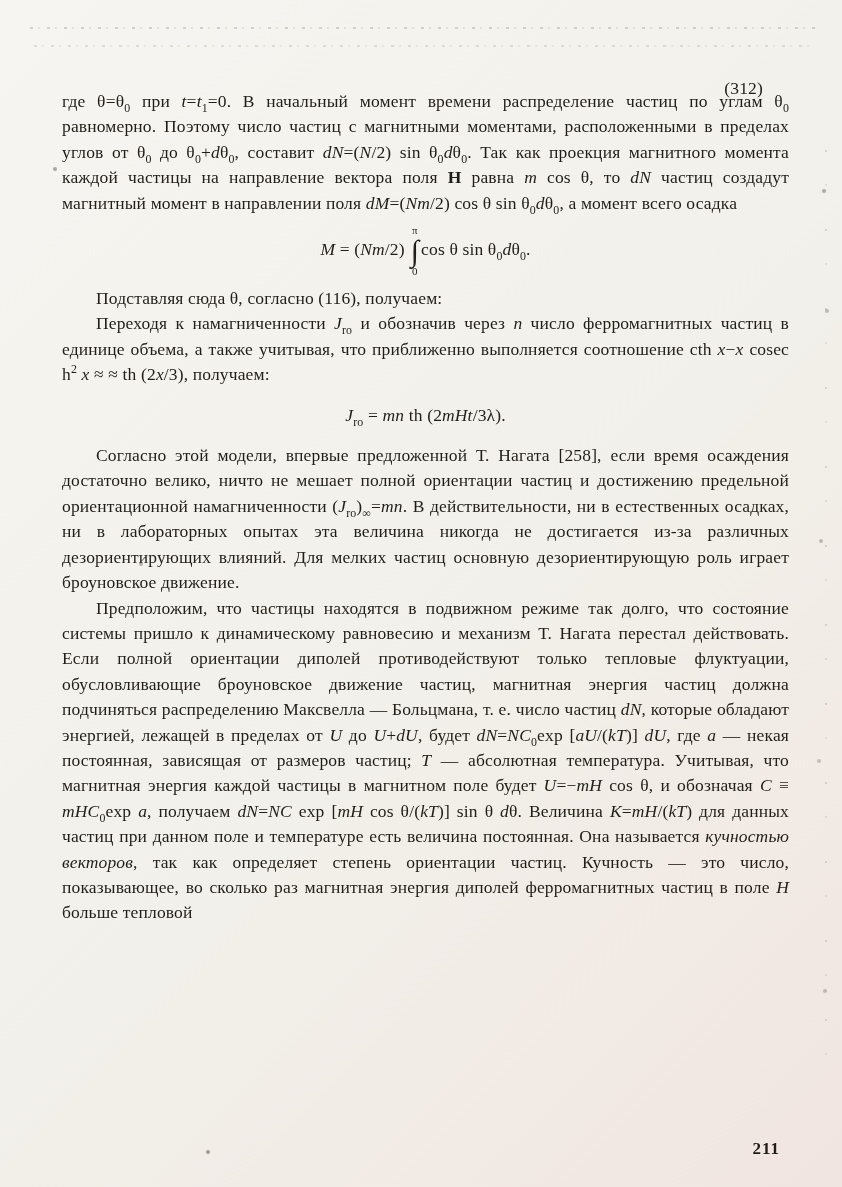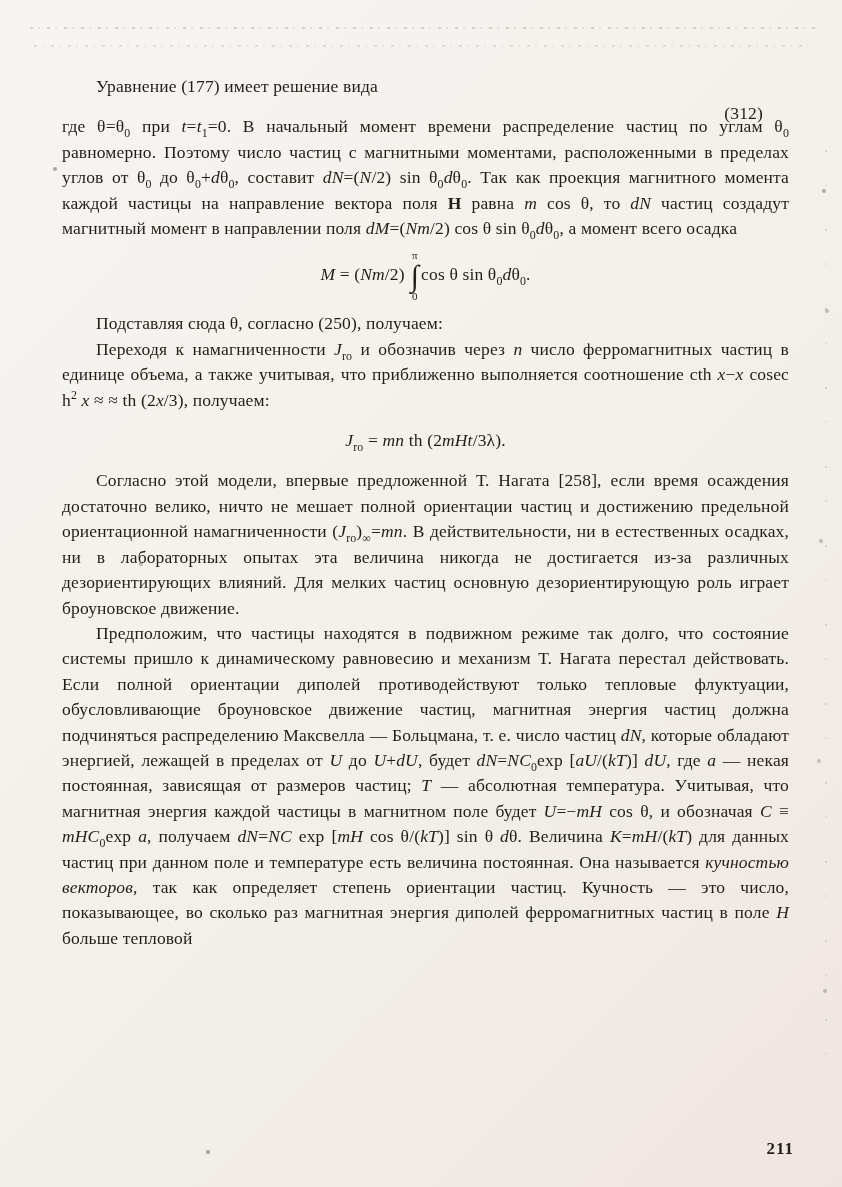--- a/index.html
+++ b/index.html
@@ -47,21 +47,21 @@
     flex-direction: column;
     align-items: center;
     vertical-align: middle;
     margin: 0 2px 0 6px;
     line-height: 1;
   }
   .int-upper, .int-lower { font-size: 11px; line-height: 11px; }
   .int-glyph { font-size: 30px; line-height: 30px; }
   .page-footer {
     position: absolute;
-    right: 48px;
+    right: 62px;
     bottom: 28px;
   }
   .page-number { font-weight: 700; font-size: 17px; letter-spacing: 1px; }
   
   .noise-row {
     position: absolute;
     height: 2px;
     opacity: .45;
     background-image: repeating-linear-gradient(90deg,
       rgba(92,86,76,.50) 0 3px, transparent 3px 8px,
@@ -102,39 +102,38 @@
 
 <div class="page">
 
   <div class="noise-row noise-row-1"></div>
   <div class="noise-row noise-row-2"></div>
   <div class="noise-col"></div>
   <div class="specks"></div>
 
   <div class="text-block">
 
-    <p class="para indent">Уравнение (177) имеет решение вида</p>
 
     <div class="equation eq-numbered">
       <span class="eq-number">(312)</span>
     </div>
 
     <p class="para">где θ=θ<sub>0</sub> при <i>t</i>=<i>t</i><sub>1</sub>=0. В начальный момент времени распределение частиц по углам θ<sub>0</sub> равномерно. Поэтому число частиц с магнитными моментами, расположенными в пределах углов от θ<sub>0</sub> до θ<sub>0</sub>+<i>d</i>θ<sub>0</sub>, составит <i>dN</i>=(<i>N</i>/2) sin θ<sub>0</sub><i>d</i>θ<sub>0</sub>. Так как проекция магнитного момента каждой частицы на направление вектора поля <b>H</b> равна <i>m</i> cos θ, то <i>dN</i> частиц создадут магнитный момент в направлении поля <i>dM</i>=(<i>Nm</i>/2) cos θ sin θ<sub>0</sub><i>d</i>θ<sub>0</sub>, а момент всего осадка</p>
 
     <div class="equation eq-tall">
       <span class="eq-body">
         <span><i>M</i> = (<i>Nm</i>/2)</span><span class="integral">
             <span class="int-upper">π</span>
             <span class="int-glyph">∫</span>
             <span class="int-lower">0</span>
           </span><span>cos θ sin θ<sub>0</sub><i>d</i>θ<sub>0</sub>.</span>
       </span>
     </div>
 
-    <p class="para indent">Подставляя сюда θ, согласно (250), получаем:</p>
+    <p class="para indent">Подставляя сюда θ, согласно (116), получаем:</p>
 
 
     <p class="para indent">Переходя к намагниченности <i>J</i><sub>ro</sub> и обозначив через <i>n</i> число ферромагнитных частиц в единице объема, а также учитывая, что приближенно выполняется соотношение cth <i>x</i>−<i>x</i> cosec h<sup>2</sup> <i>x</i> ≈ ≈ th (2<i>x</i>/3), получаем:</p>
 
     <div class="equation">
       <span class="eq-body"><i>J</i><sub>ro</sub> = <i>mn</i> th (2<i>mHt</i>/3λ).</span>
     </div>
 
     <p class="para indent">Согласно этой модели, впервые предложенной Т. Нагата [258], если время осаждения достаточно велико, ничто не мешает полной ориентации частиц и достижению предельной ориентационной намагниченности (<i>J</i><sub>ro</sub>)<sub>∞</sub>=<i>mn</i>. В действительности, ни в естественных осадках, ни в лабораторных опытах эта величина никогда не достигается из-за различных дезориентирующих влияний. Для мелких частиц основную дезориентирующую роль играет броуновское движение.</p>
 

